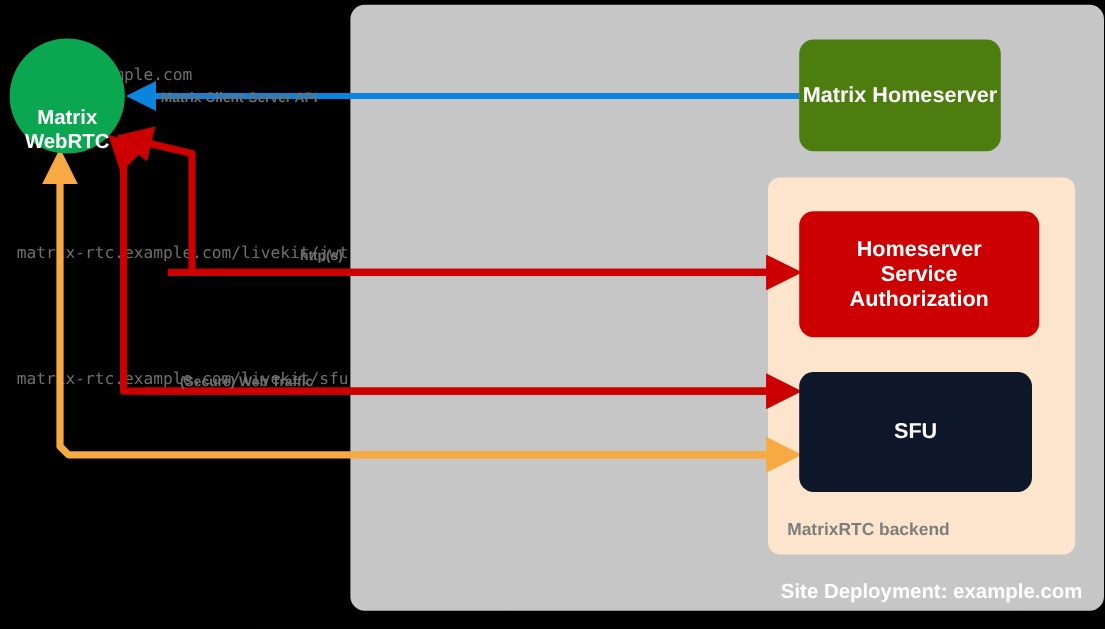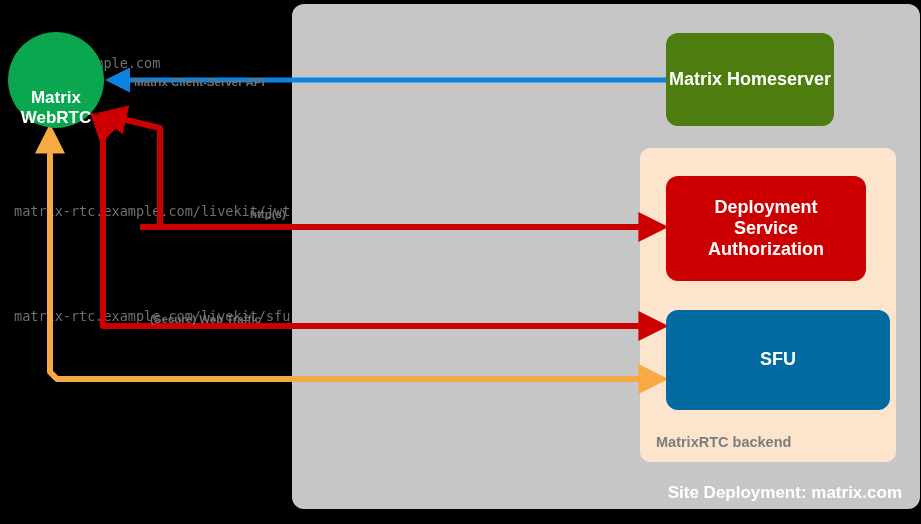--- a/index.html
+++ b/index.html
@@ -116,23 +116,23 @@
     top: 176px;
     width: 200px;
     height: 105px;
     background: #cc0000;
     border-radius: 12px;
     font-size: 18px;
   }
   .node-sfu {
     left: 666px;
     top: 310px;
-    width: 224px;
+    width: 194px;
     height: 100px;
-    background: #0369a1;
+    background: #0f172a;
     border-radius: 12px;
     font-size: 18px;
     text-align: right;
   }
   
   #connectors {
     position: absolute;
     left: 0;
     top: 0;
     width: 921px;
@@ -146,21 +146,21 @@
     color: #6f6f6f;
     white-space: nowrap;
   }
 </style>
 </head>
 <body>
 
 <div id="canvas">
 
   <div class="site-panel">
-    <div class="site-label">Site Deployment: matrix.com</div>
+    <div class="site-label">Site Deployment: example.com</div>
   </div>
 
 
   <div class="endpoint" style="top:55px;">matrix.example.com</div>
   <div class="endpoint" style="top:203px;">matrix-rtc.example.com/livekit/jwt</div>
   <div class="endpoint" style="top:308px;">matrix-rtc.example.com/livekit/sfu</div>
 
   <div class="backend-panel">
     <div class="backend-label">MatrixRTC backend</div>
   </div>
@@ -208,21 +208,21 @@
       <div>WebRTC</div>
     </div>
   </div>
 
   <div class="node node-homeserver">
     <div>Matrix Homeserver</div>
   </div>
 
   <div class="node node-auth">
     <div>
-      <div>Deployment</div>
+      <div>Homeserver</div>
       <div>Service</div>
       <div>Authorization</div>
     </div>
   </div>
 
   <div class="node node-sfu">
     <div>SFU</div>
   </div>
 
 </div>

